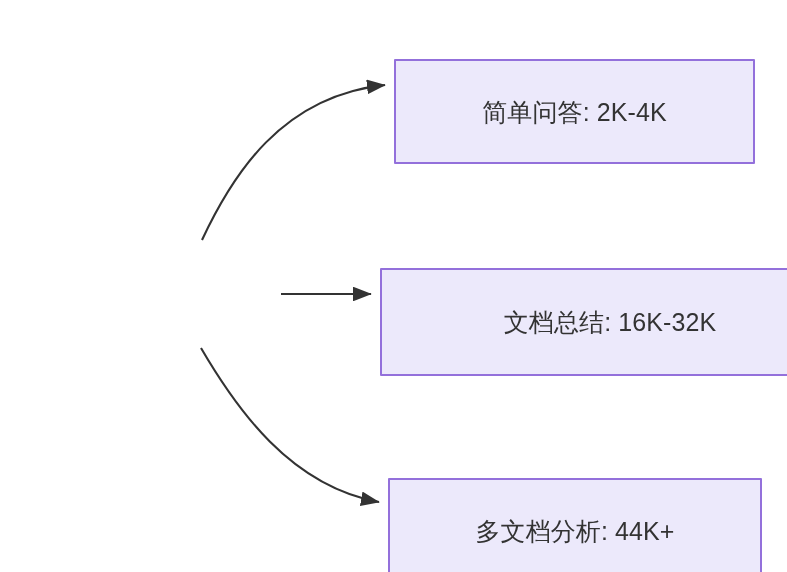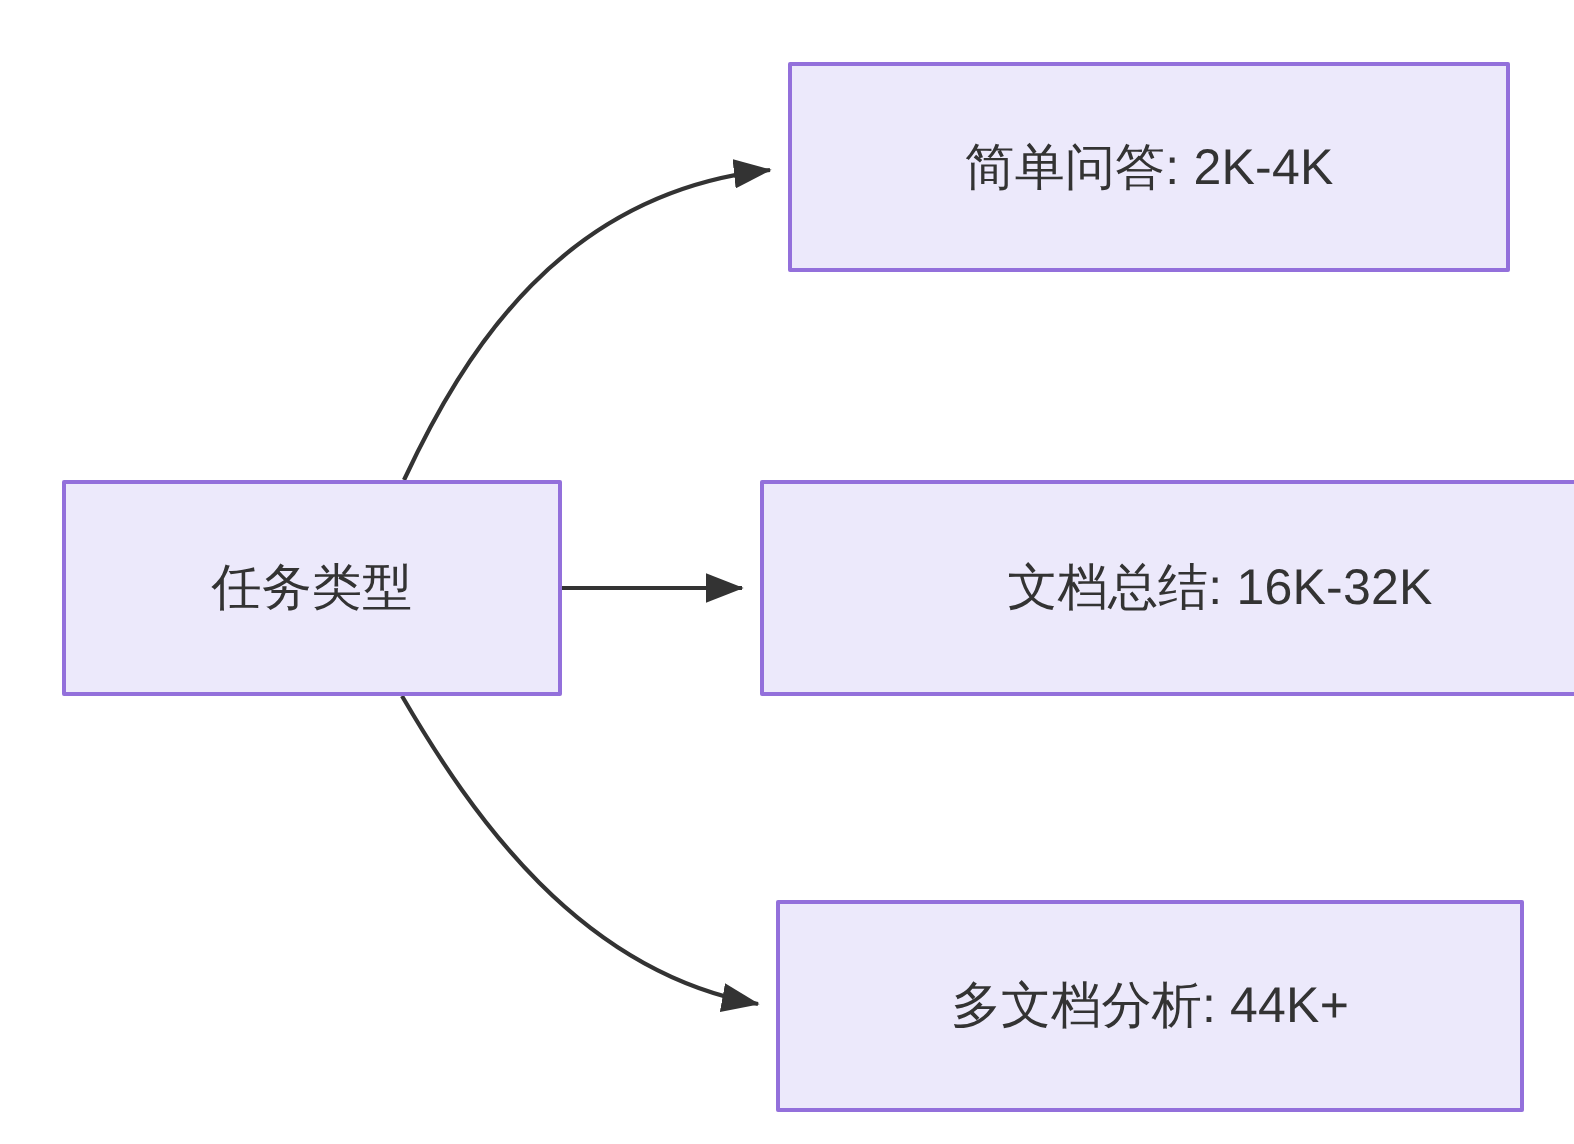--- a/index.html
+++ b/index.html
@@ -33,20 +33,21 @@
   }
   .node {
     position: absolute;
     box-sizing: border-box;
     background: #ece9fb;
     border: 2.4px solid #9370db;
     border-radius: 1px;
     display: flex;
     align-items: center;
     justify-content: center;
+    margin-top: 28px;
   }
   .node-label {
     color: #333333;
     font-size: 25px;
     line-height: 1.2;
     white-space: nowrap;
     letter-spacing: 0.1px;
     text-align: center;
   }
   #node-source { left: 31px;  top: 240px; width: 250px; height: 108px; }
@@ -66,23 +67,20 @@
       </marker>
     </defs>
 
     <path class="edge-path" d="M 202,240 C 232,176 281,96 385,85" marker-end="url(#arrowhead)"></path>
 
     <path class="edge-path" d="M 281,294 L 371,294" marker-end="url(#arrowhead)"></path>
 
     <path class="edge-path" d="M 201,348 C 236,408 290,486 379,502" marker-end="url(#arrowhead)"></path>
   </svg>
 
-  <div class="node" id="node-source">
-    <span class="node-label">任务类型</span>
-  </div>
 
   <div class="node" id="node-simple">
     <span class="node-label">简单问答: 2K-4K</span>
   </div>
 
   <div class="node" id="node-doc">
     <span class="node-label">文档总结: 16K-32K</span>
   </div>
 
   <div class="node" id="node-multi">

